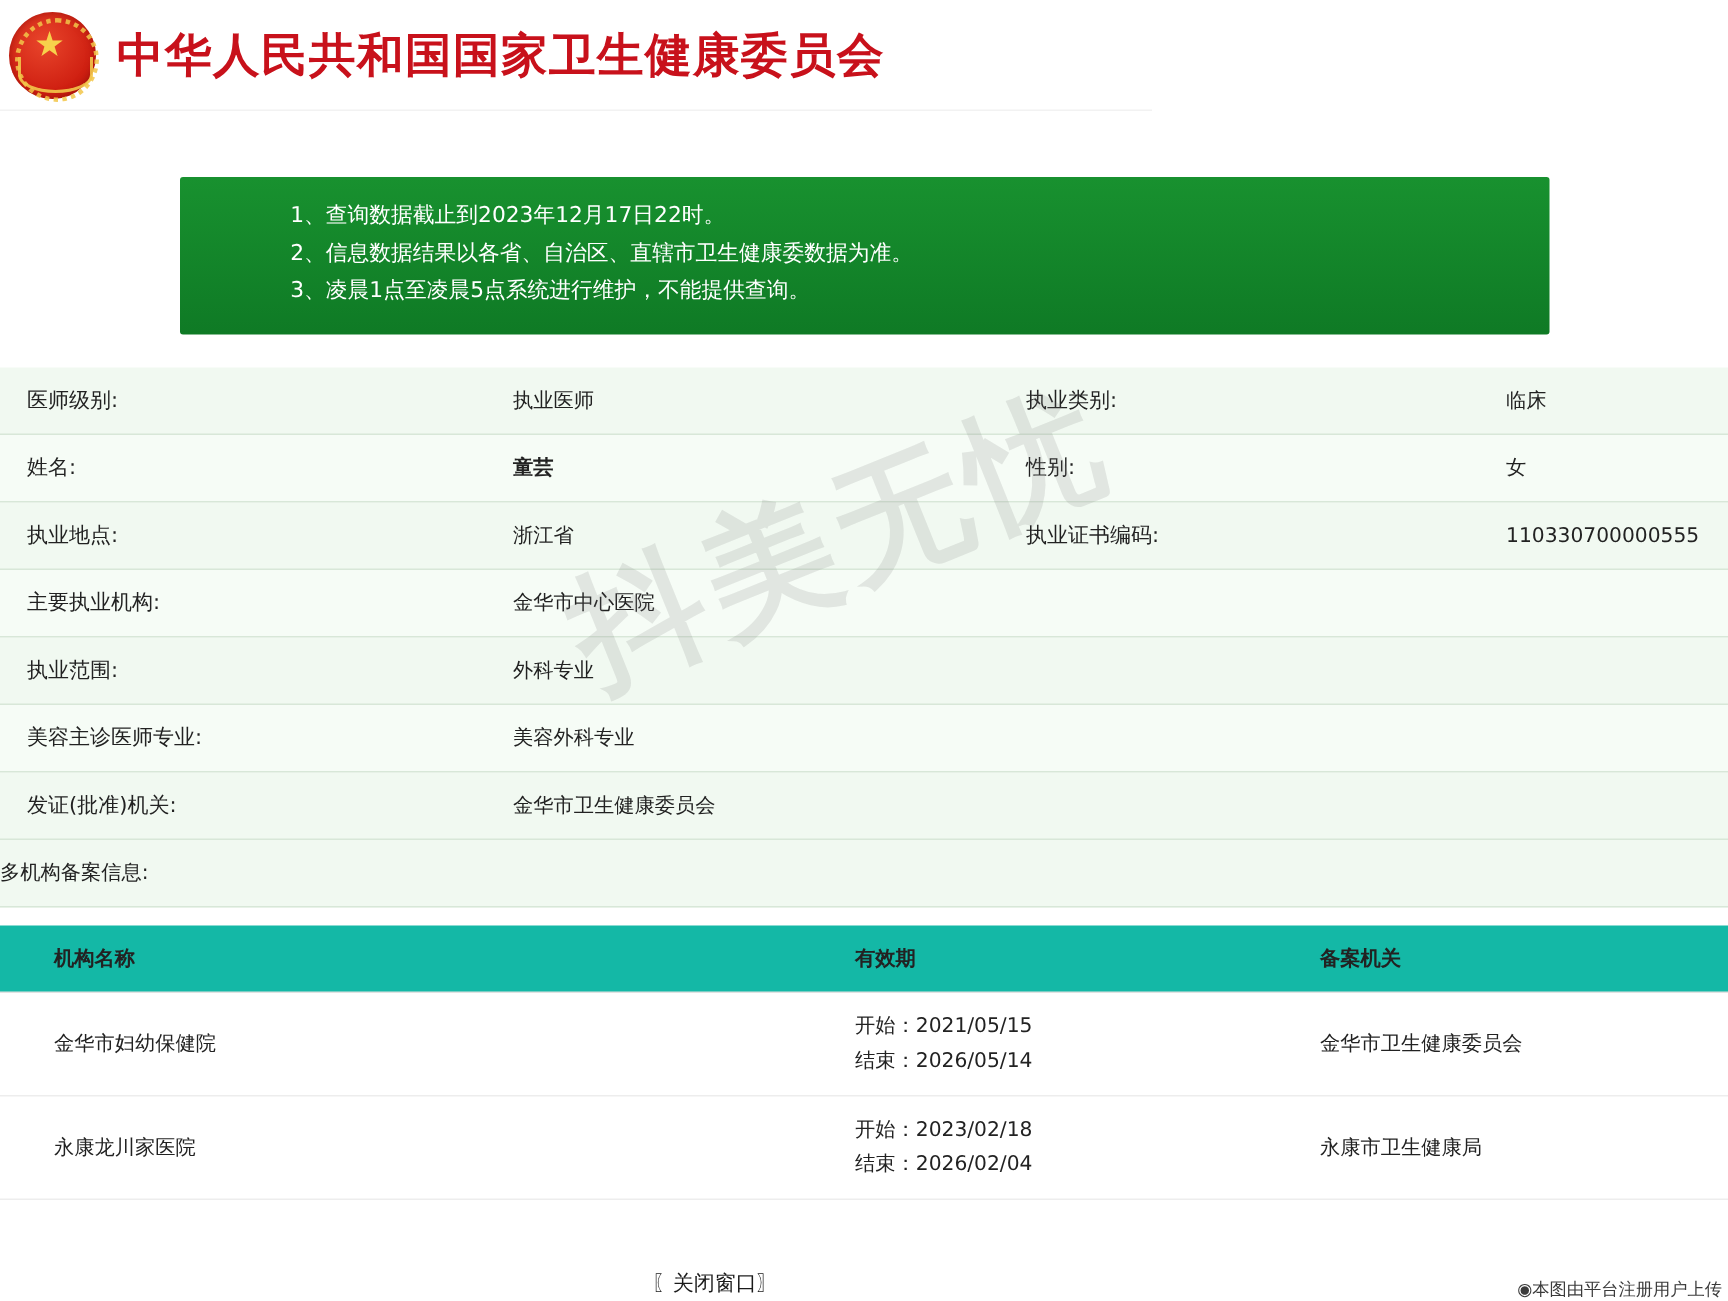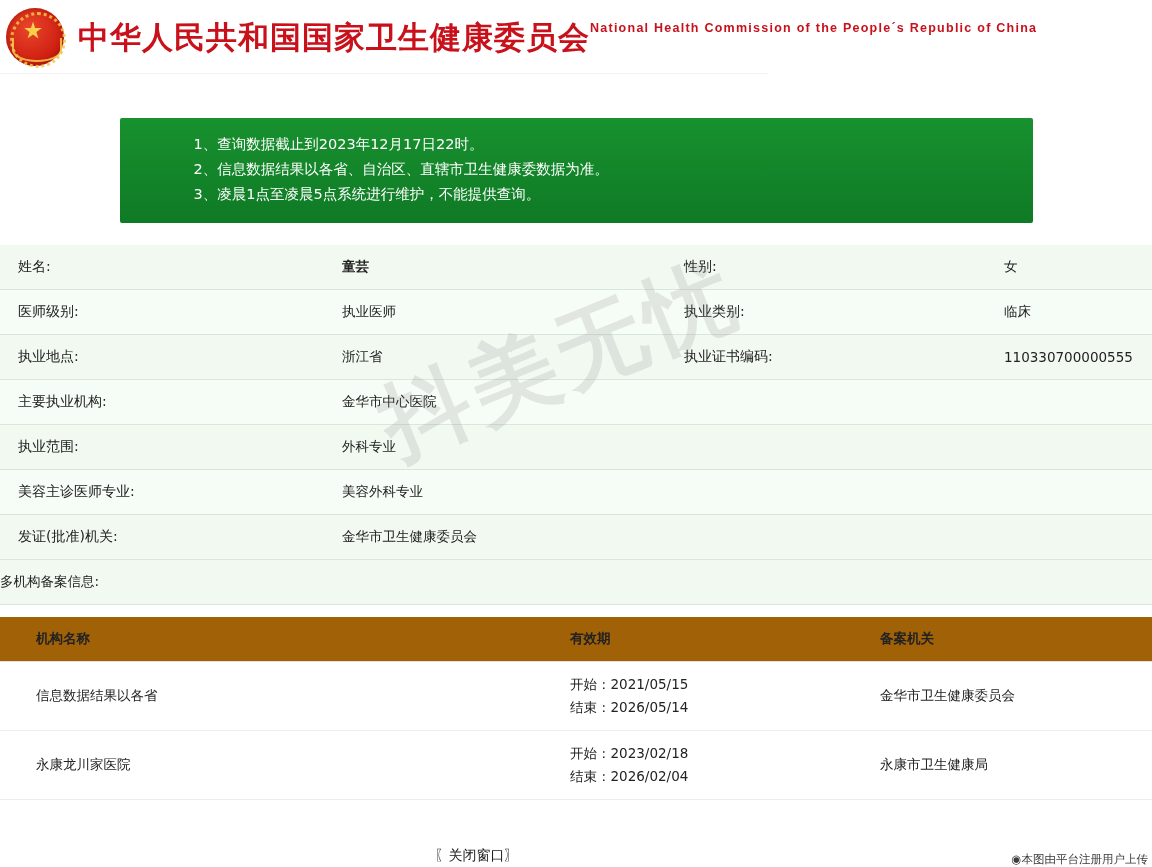--- a/index.html
+++ b/index.html
@@ -157,21 +157,21 @@
     border-collapse: collapse;
     table-layout: fixed;
     margin-top: 12px;
   }
   .rec-table th {
     text-align: left;
     font-family: "DejaVu Sans", sans-serif;
     font-size: 13.5px;
     font-weight: bold;
     color: #222;
-    background: #a16207;
+    background: #14b8a6;
     height: 44px;
     border-bottom: 1px solid #e2e2e2;
     padding: 0;
   }
   .rec-table td {
     font-family: "DejaVu Sans", sans-serif;
     font-size: 13.5px;
     color: #222;
     background: #ffffff;
     border-bottom: 1px solid #ededed;
@@ -230,21 +230,20 @@
 
 <div class="header">
   <div class="emblem">
     <div class="disc"></div>
     <div class="gear"></div>
     <div class="stalks"></div>
     <div class="star">★</div>
   </div>
   <div class="title-block">
     <div class="title-cn">中华人民共和国国家卫生健康委员会</div>
-    <div class="title-en">National Health Commission of the People´s Republic of China</div>
   </div>
 </div>
 
 <div class="notice-wrap">
   <div class="notice">
     <div class="notice-line">1、查询数据截止到2023年12月17日22时。</div>
     <div class="notice-line">2、信息数据结果以各省、自治区、直辖市卫生健康委数据为准。</div>
     <div class="notice-line">3、凌晨1点至凌晨5点系统进行维护，不能提供查询。</div>
   </div>
 </div>
@@ -253,30 +252,30 @@
 
 <table class="info-table">
   <colgroup>
     <col class="c1">
       <col class="c2">
       <col class="c3">
       <col class="c4">
   </colgroup>
   <tbody>
     <tr>
+      <td class="lbl">医师级别:</td>
+      <td class="val">执业医师</td>
+      <td class="lbl2">执业类别:</td>
+      <td class="val">临床</td>
+    </tr>
+    <tr>
       <td class="lbl">姓名:</td>
       <td class="val name-val">童芸</td>
       <td class="lbl2">性别:</td>
       <td class="val">女</td>
-    </tr>
-    <tr>
-      <td class="lbl">医师级别:</td>
-      <td class="val">执业医师</td>
-      <td class="lbl2">执业类别:</td>
-      <td class="val">临床</td>
     </tr>
     <tr>
       <td class="lbl">执业地点:</td>
       <td class="val">浙江省</td>
       <td class="lbl2">执业证书编码:</td>
       <td class="val">110330700000555</td>
     </tr>
     <tr>
       <td class="lbl">主要执业机构:</td>
       <td class="val">金华市中心医院</td>
@@ -315,21 +314,21 @@
   </colgroup>
   <thead>
     <tr>
       <th class="rc1">机构名称</th>
       <th class="rc2">有效期</th>
       <th class="rc3">备案机关</th>
     </tr>
   </thead>
   <tbody>
     <tr>
-      <td class="rc1">信息数据结果以各省</td>
+      <td class="rc1">金华市妇幼保健院</td>
       <td class="rc2">
         <div class="date-line">开始：2021/05/15</div>
         <div class="date-line">结束：2026/05/14</div>
       </td>
       <td class="rc3">金华市卫生健康委员会</td>
     </tr>
     <tr>
       <td class="rc1">永康龙川家医院</td>
       <td class="rc2">
         <div class="date-line">开始：2023/02/18</div>

